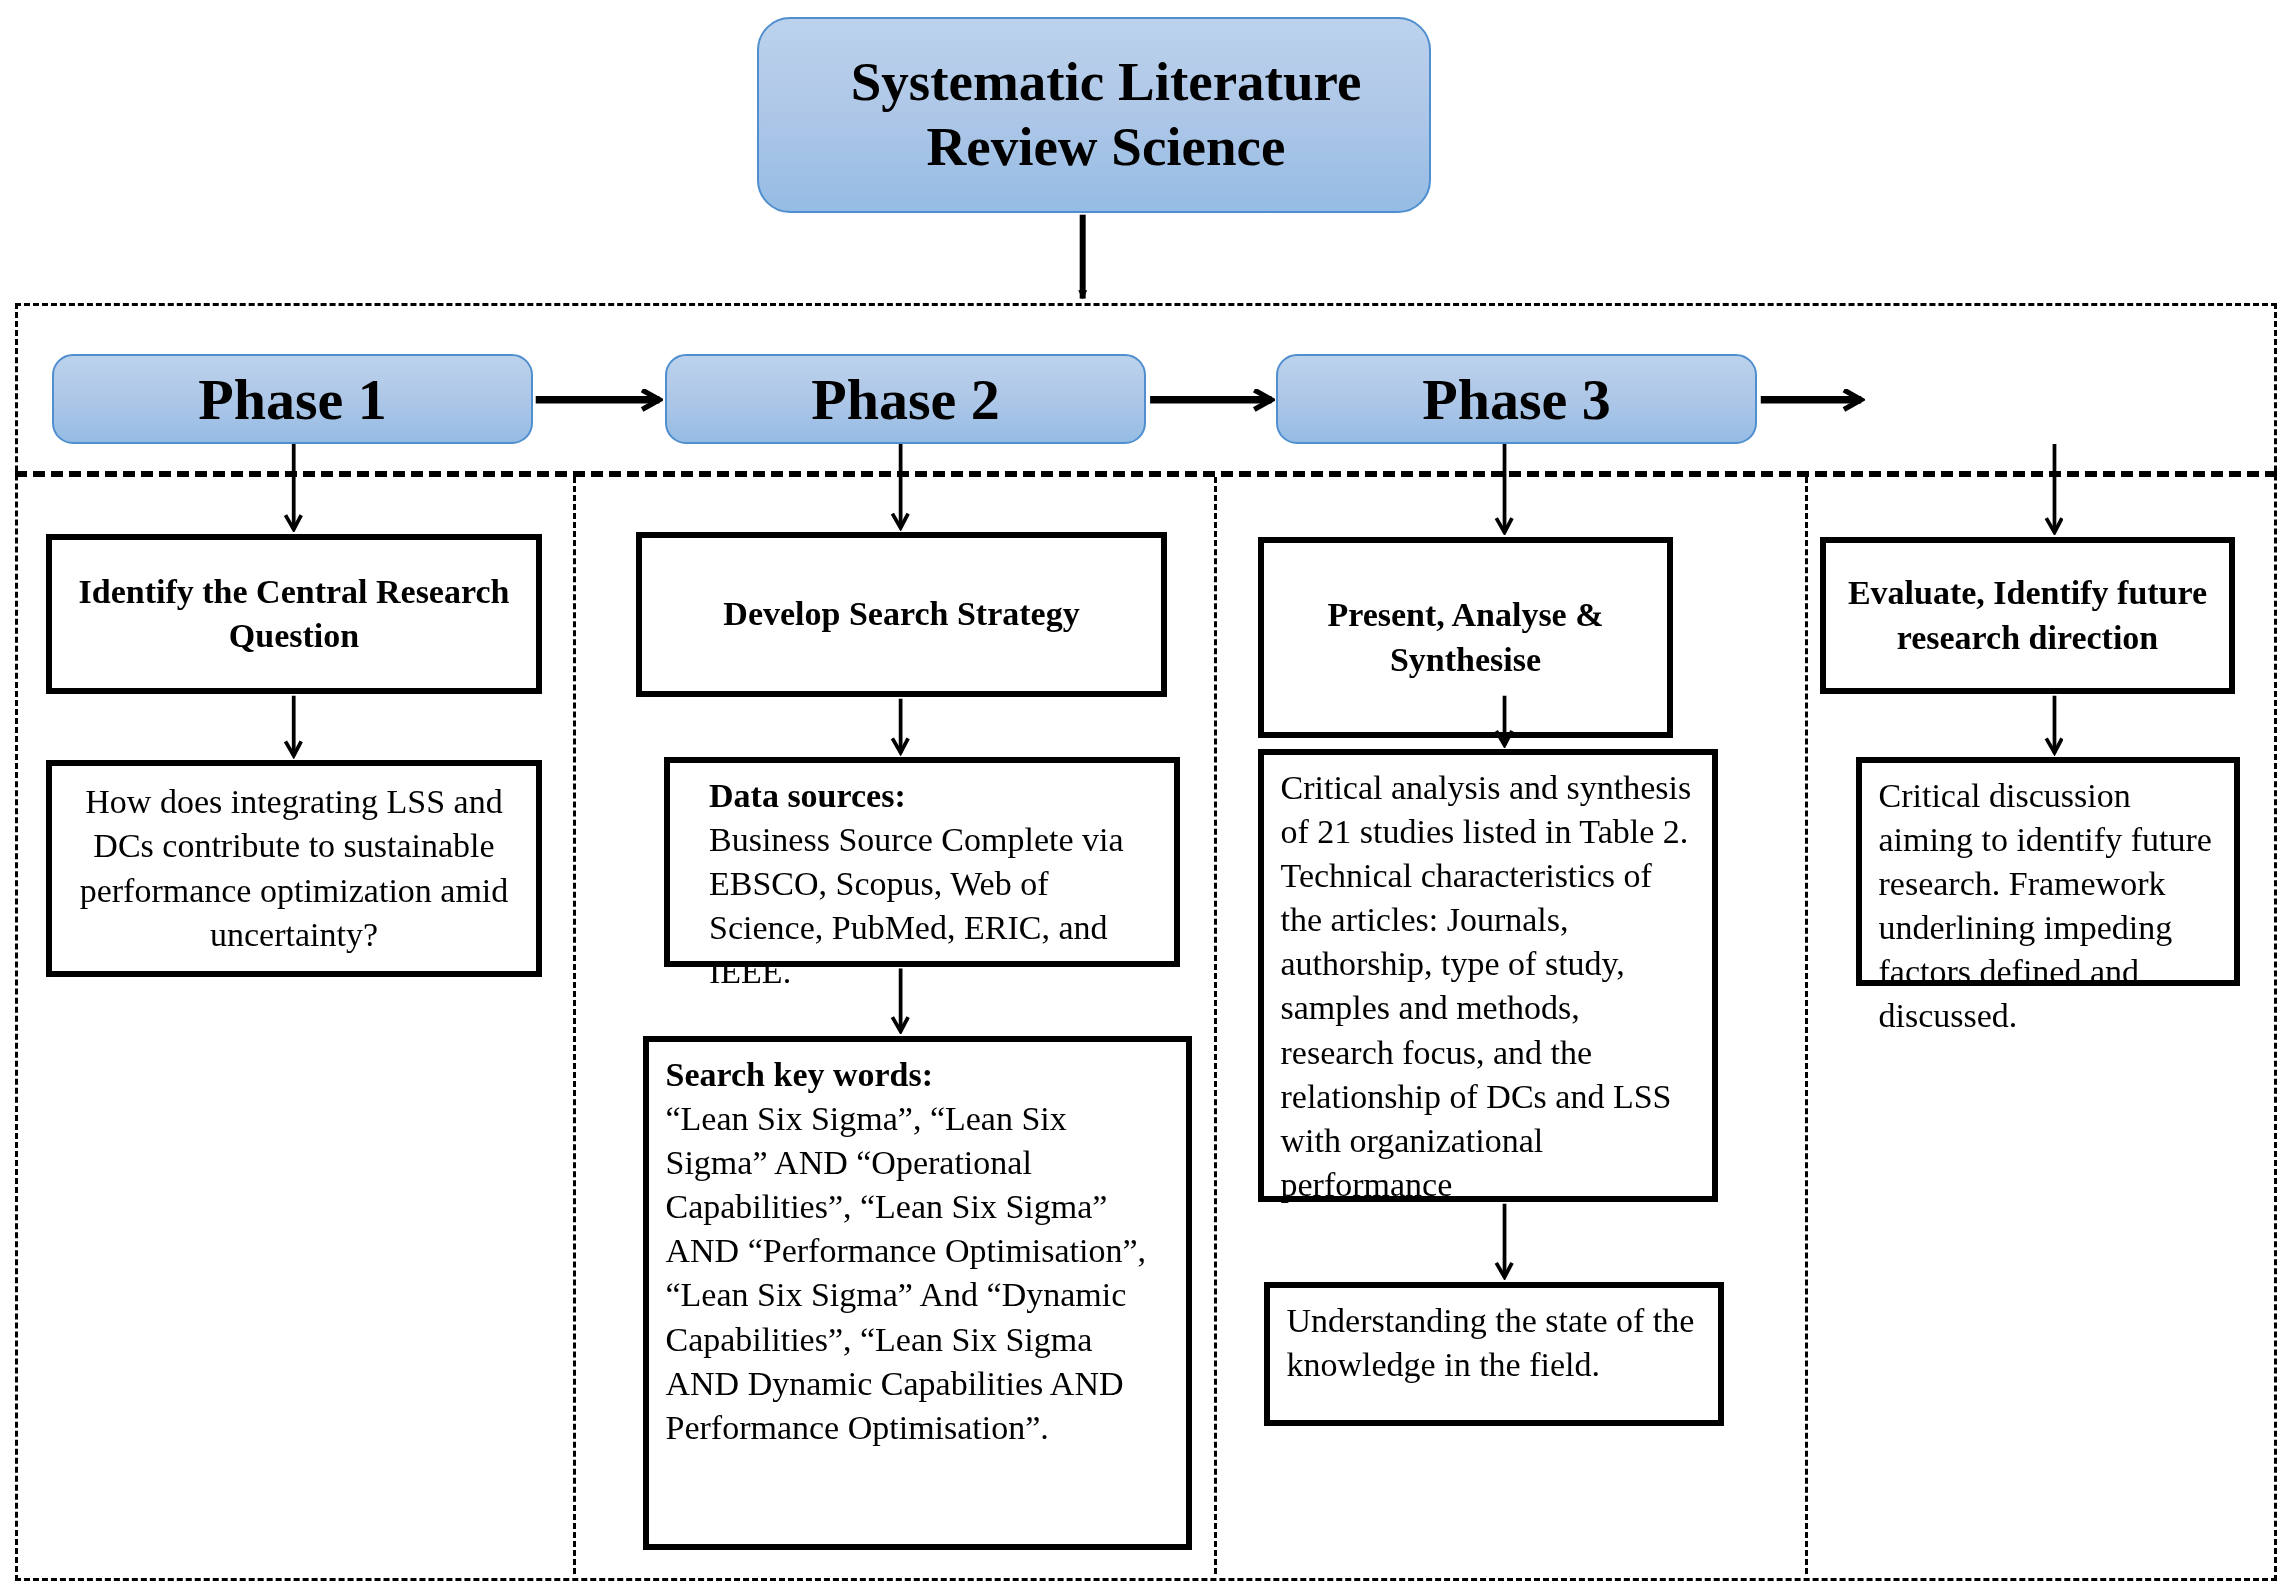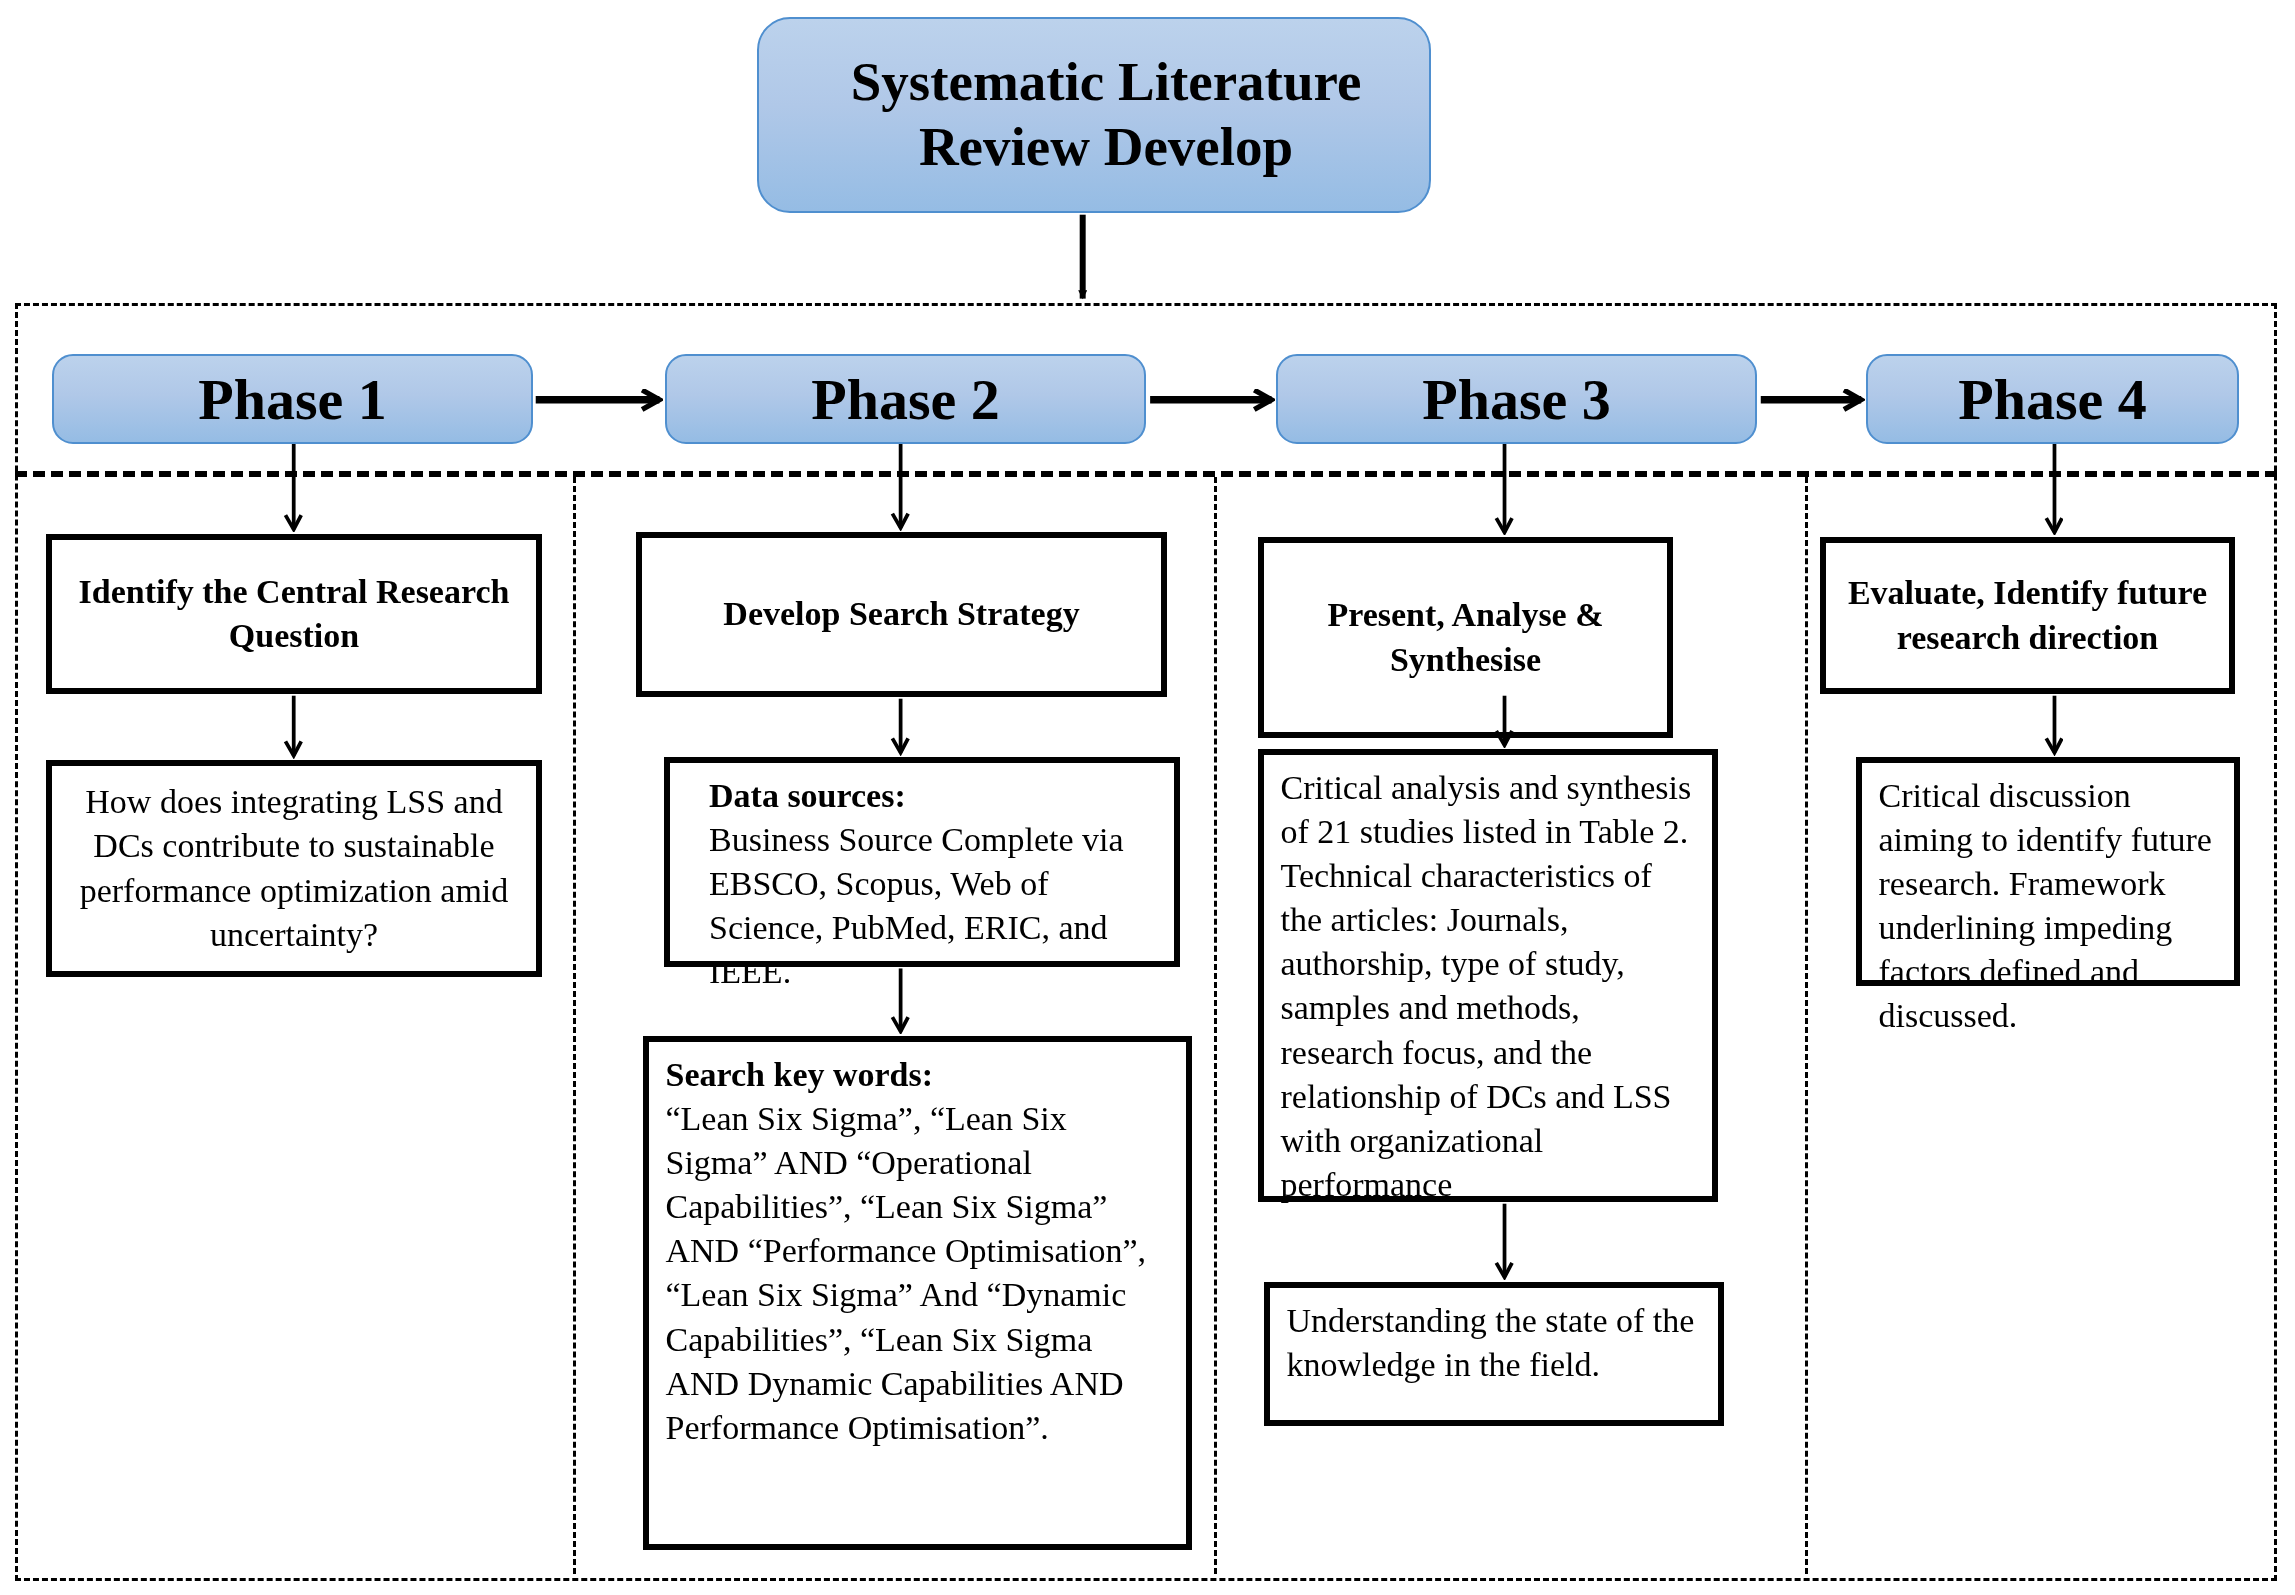--- a/index.html
+++ b/index.html
@@ -121,41 +121,38 @@
   }
 </style>
 </head>
 <body>
 
 <div id="canvas">
 
   <div class="blue-box title-box">
     <div>
       <span>Systematic Literature</span><br>
-      <span>Review Develop</span>
+      <span>Review Science</span>
     </div>
   </div>
 
   <div class="dashed-outer"></div>
   <div class="dashed-band"></div>
   <div class="col-divider" id="col-divider-1"></div>
   <div class="col-divider" id="col-divider-2"></div>
   <div class="col-divider" id="col-divider-3"></div>
 
   <div class="blue-box phase-box" id="phase-box-1">
     <span>Phase 1</span>
   </div>
   <div class="blue-box phase-box" id="phase-box-2">
     <span>Phase 2</span>
   </div>
   <div class="blue-box phase-box" id="phase-box-3">
     <span>Phase 3</span>
-  </div>
-  <div class="blue-box phase-box" id="phase-box-4">
-    <span>Phase 4</span>
   </div>
 
   <div class="content-box centered bold" id="box-p1-header">
     <span>Identify the Central Research Question</span>
   </div>
   <div class="content-box centered" id="box-p1-question">
     <span>How does integrating LSS and DCs contribute to sustainable performance optimization amid uncertainty?</span>
   </div>
 
   <div class="content-box centered bold" id="box-p2-header">

